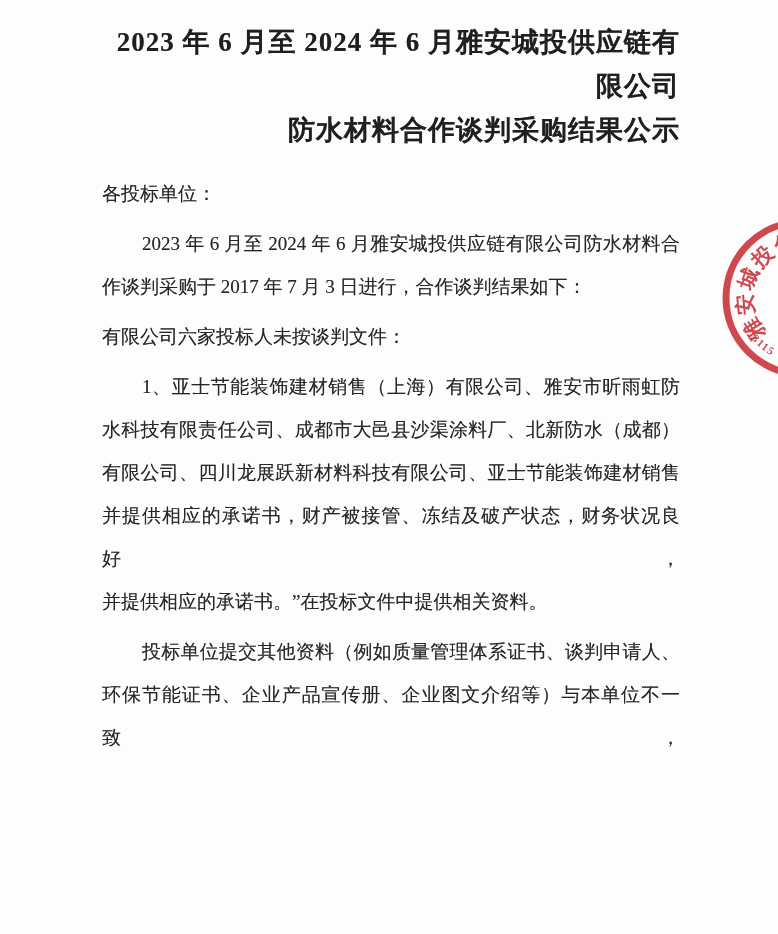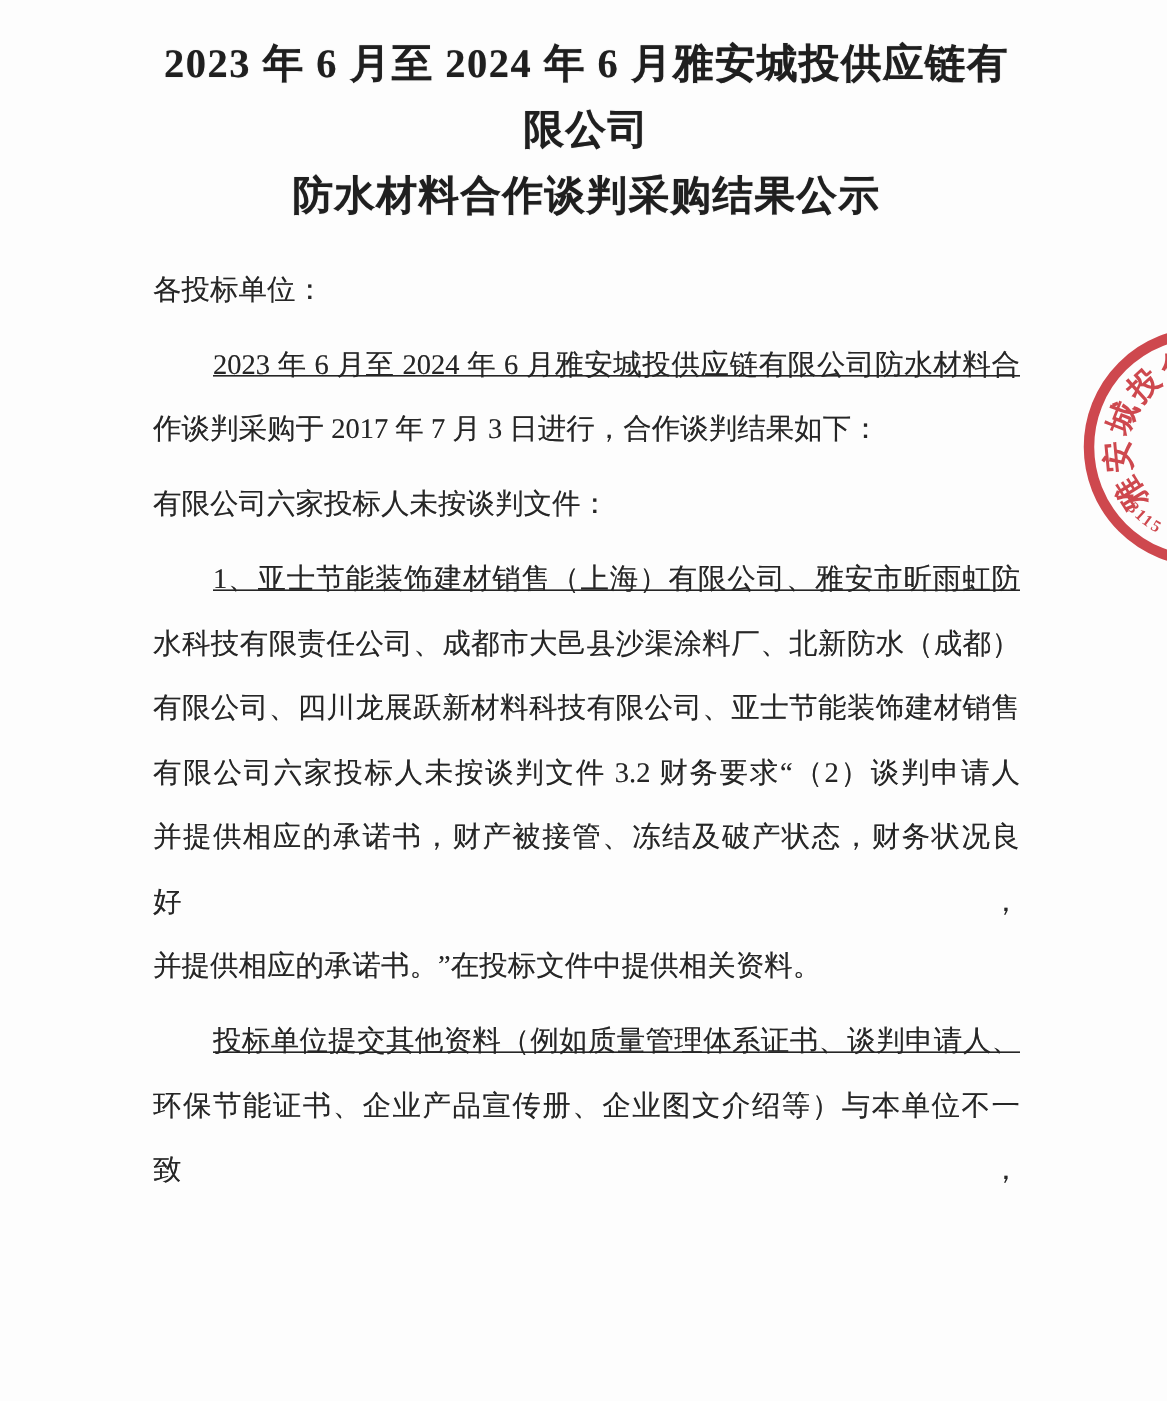--- a/index.html
+++ b/index.html
@@ -7,38 +7,38 @@
     position:relative;
     width:778px; height:934px;
     background:#fdfdfd;
     overflow:hidden;
     font-family:"Liberation Serif","DejaVu Serif",serif;
     color:#262626;
   }
   .content { padding:20px 98px 0 102px; }
   .title-block { }
   .title-line {
-    text-align:center;
+    text-align:right;
     font-weight:bold;
     font-size:27px;
     line-height:44px;
     letter-spacing:1px;
     color:#1f1f1f;
     text-shadow:0 0 .5px rgba(30,30,30,.55);
   }
   .body-block {
     margin-top:20px;
     font-size:19px;
     line-height:43px;
     text-shadow:0 0 .4px rgba(40,40,40,.45);
   }
   .para + .para { margin-top:7px; }
   .line { white-space:normal; }
   .line.just { text-align:justify; text-align-last:justify; }
-  .line.ind { text-indent:40px;text-decoration:underline; }
+  .line.ind { text-indent:40px; }
   .seal {
     position:absolute;
     top:208px; left:712px;
     width:180px; height:180px;
     opacity:.9;
     pointer-events:none;
   }
   .seal text {
     font-family:"Liberation Serif","DejaVu Serif",serif;
     font-weight:bold;
@@ -63,21 +63,20 @@
           <div class="line just ind">2023 年 6 月至 2024 年 6 月雅安城投供应链有限公司防水材料合</div>
           <div class="line">作谈判采购于 2017 年 7 月 3 日进行，合作谈判结果如下：</div>
         </div>
         <div class="para">
           <div class="line">有限公司六家投标人未按谈判文件：</div>
         </div>
         <div class="para">
           <div class="line just ind">1、亚士节能装饰建材销售（上海）有限公司、雅安市昕雨虹防</div>
           <div class="line just">水科技有限责任公司、成都市大邑县沙渠涂料厂、北新防水（成都）</div>
           <div class="line just">有限公司、四川龙展跃新材料科技有限公司、亚士节能装饰建材销售</div>
-          <div class="line just">有限公司六家投标人未按谈判文件 3.2 财务要求“（2）谈判申请人</div>
           <div class="line just">并提供相应的承诺书，财产被接管、冻结及破产状态，财务状况良好，</div>
           <div class="line">并提供相应的承诺书。”在投标文件中提供相关资料。</div>
         </div>
         <div class="para">
           <div class="line just ind">投标单位提交其他资料（例如质量管理体系证书、谈判申请人、</div>
           <div class="line just">环保节能证书、企业产品宣传册、企业图文介绍等）与本单位不一致，</div>
         </div>
       </div>
   </div>
 

